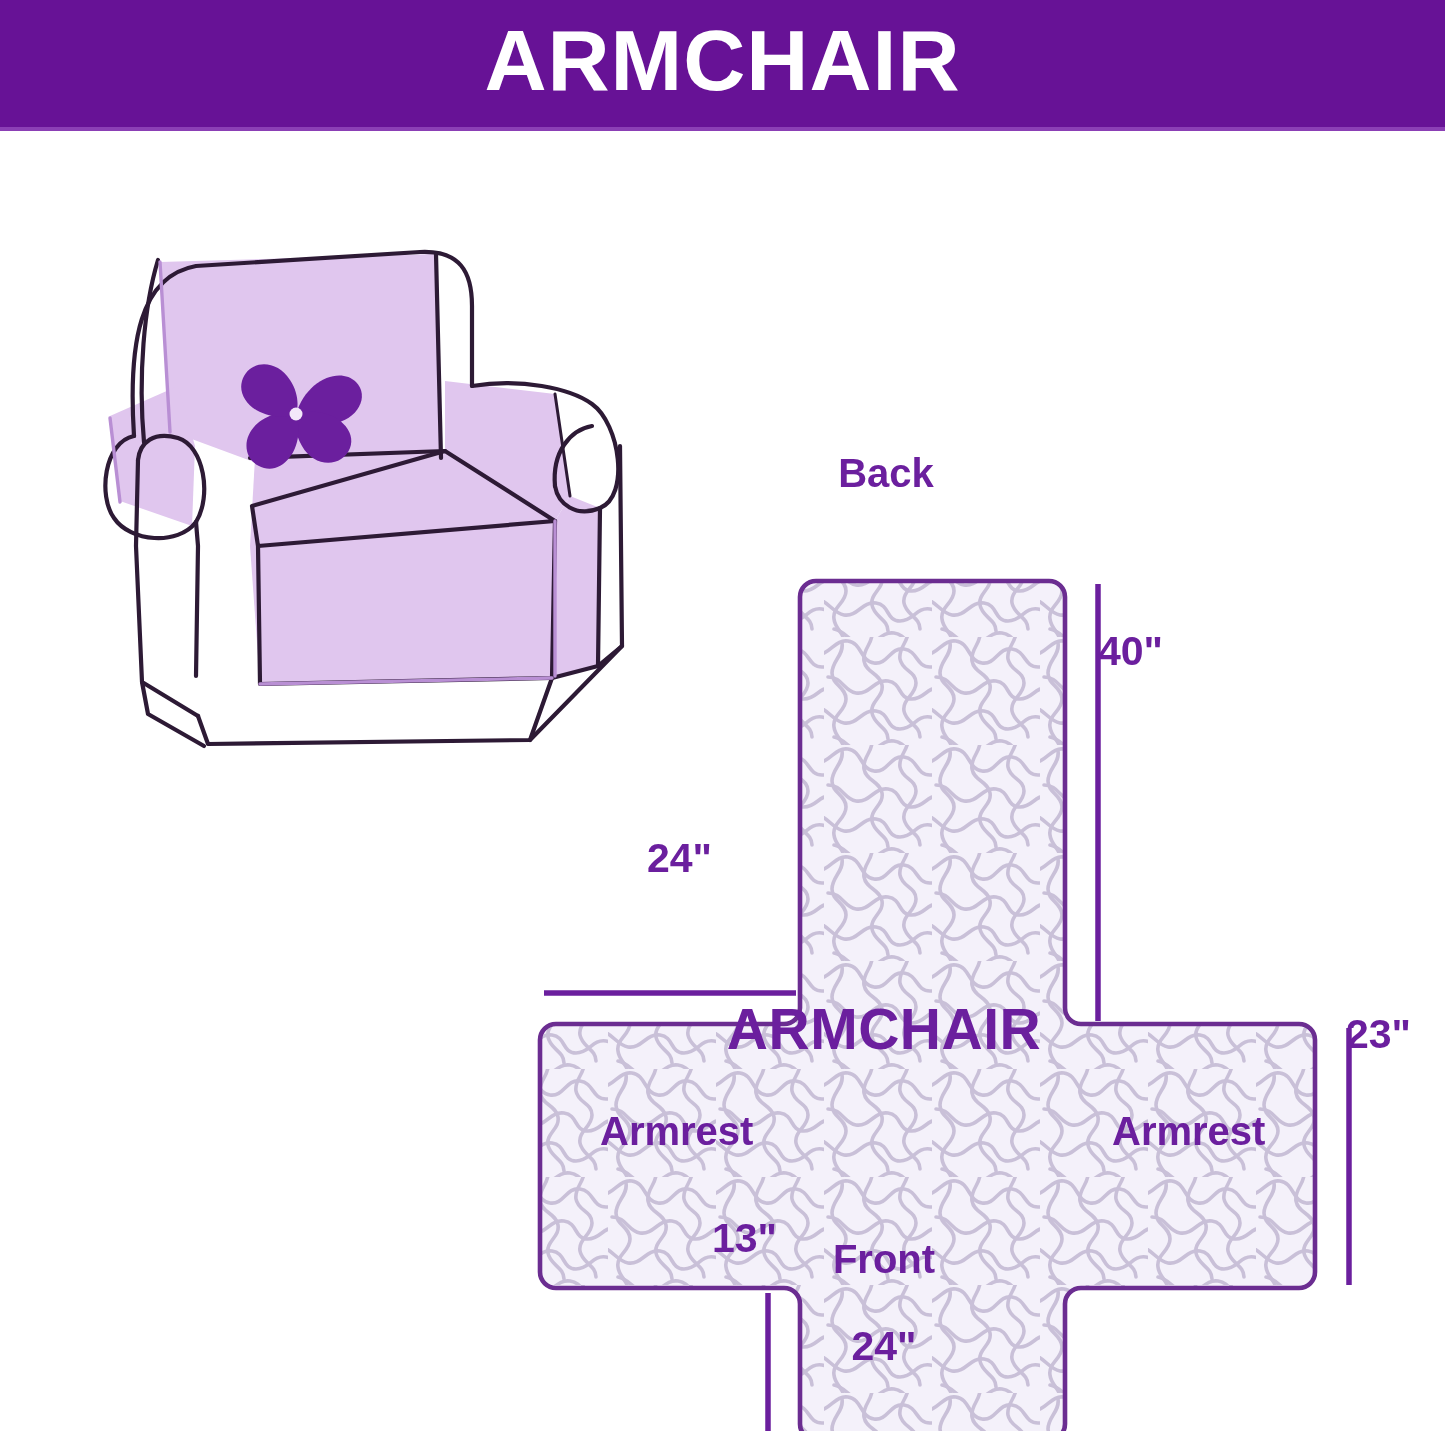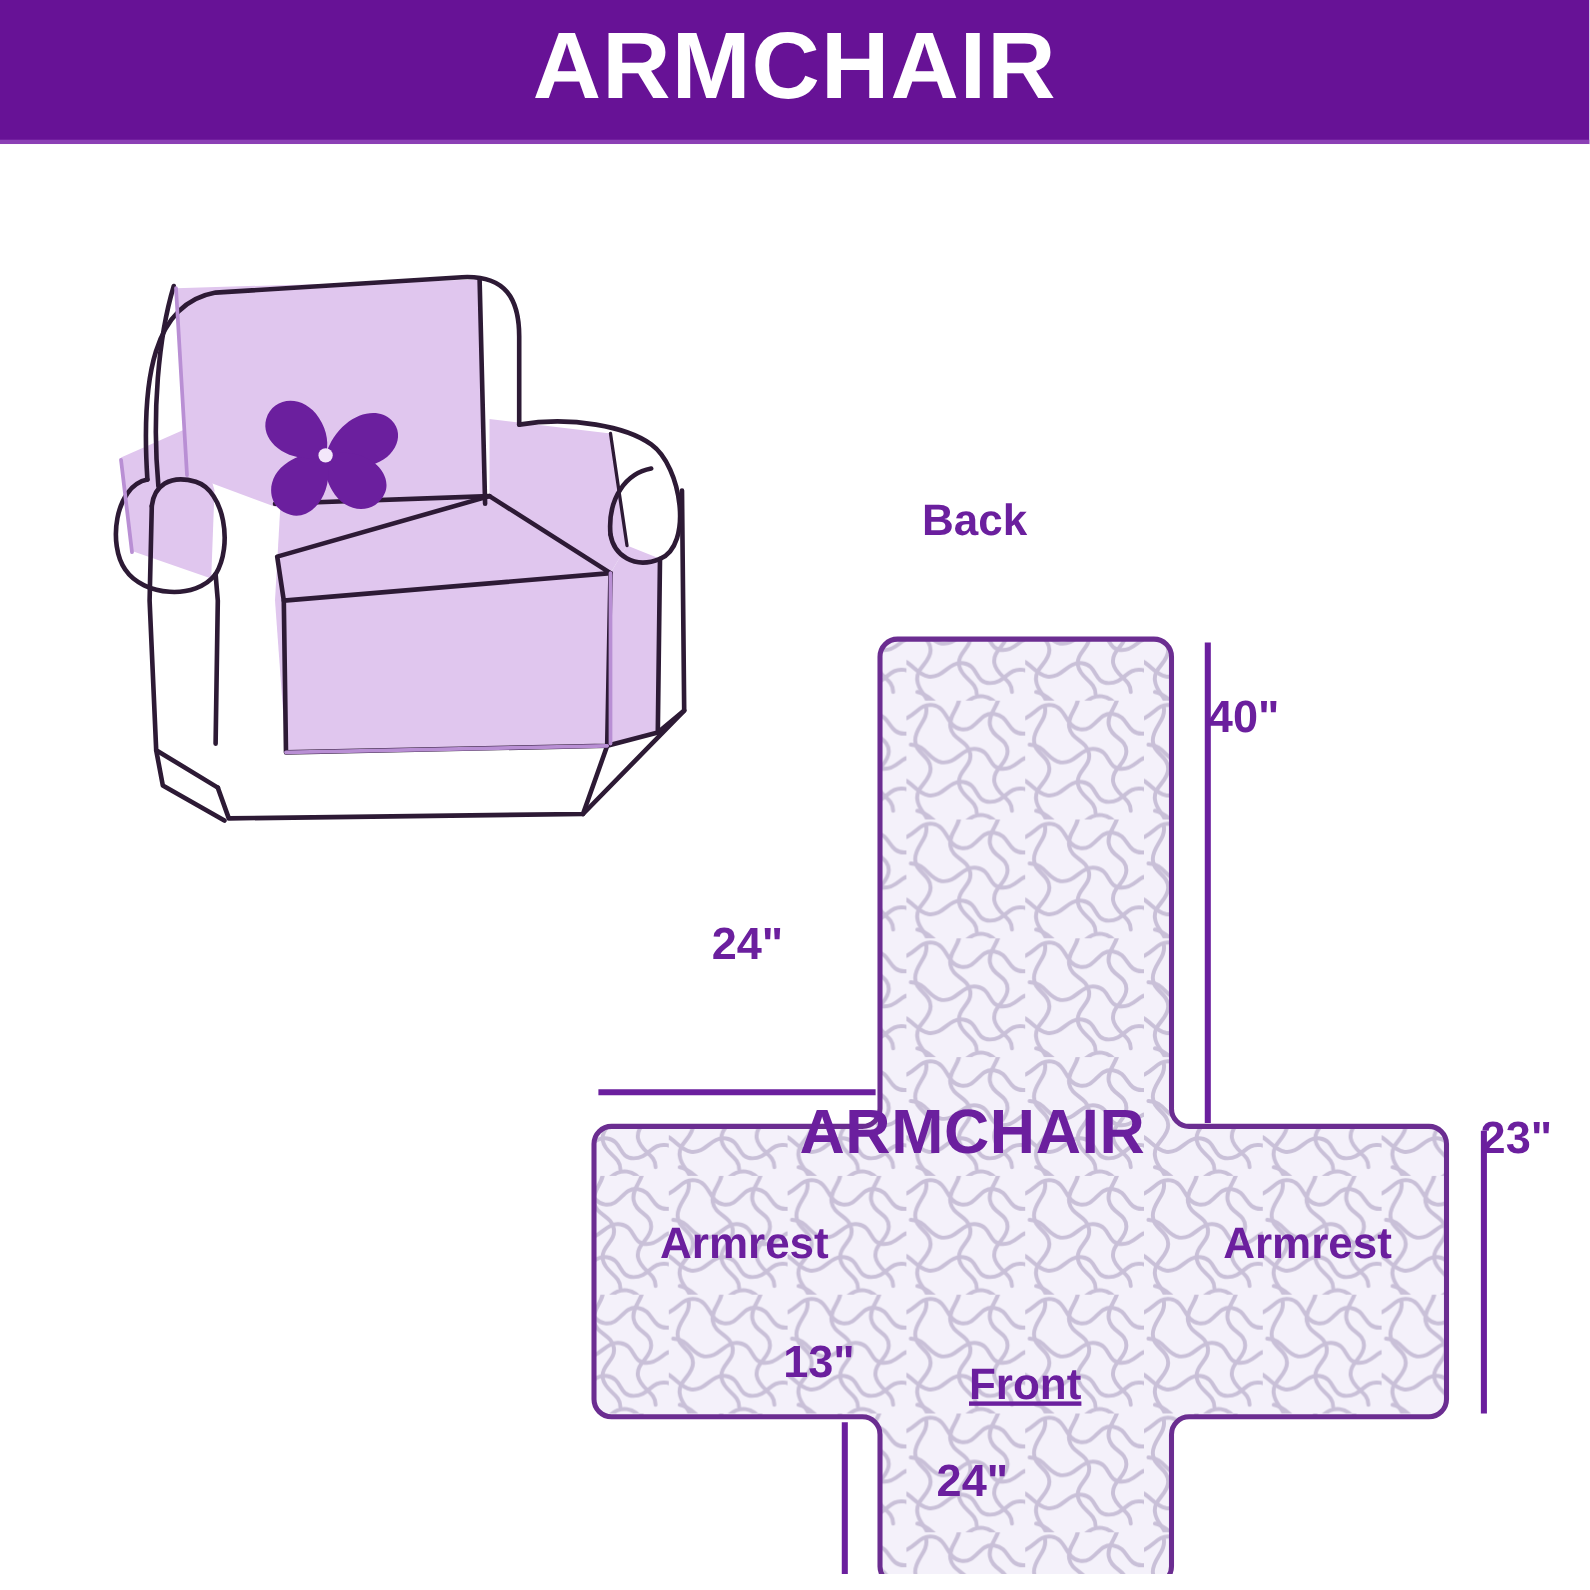--- a/index.html
+++ b/index.html
@@ -95,21 +95,21 @@
     font-weight: bold;
     letter-spacing: 0.5px;
     font-family: "Liberation Sans", sans-serif;
     white-space: nowrap;
   }
 
   
   #label-back    { left: 886px; top: 320px; transform: translateX(-50%); }
   #label-armrest-left  { left: 600px; top: 978px; }
   #label-armrest-right { left: 1112px; top: 978px; }
-  #label-front   { left: 932px; top: 1106px; transform: translateX(-50%); text-decoration: underline; }
+  #label-front   { left: 884px; top: 1106px; transform: translateX(-50%); }
   #center-label  { left: 884px; top: 865px; transform: translate(-50%, 0); }
 
   #dim-40 { left: 1098px; top: 497px; }
   #dim-23 { left: 1346px; top: 880px; }
   #dim-24-top { left: 647px; top: 704px; }
   #dim-13 { left: 712px; top: 1084px; }
   #dim-24-bottom { left: 884px; top: 1192px; transform: translateX(-50%); }
 </style>
 </head>
 <body>

